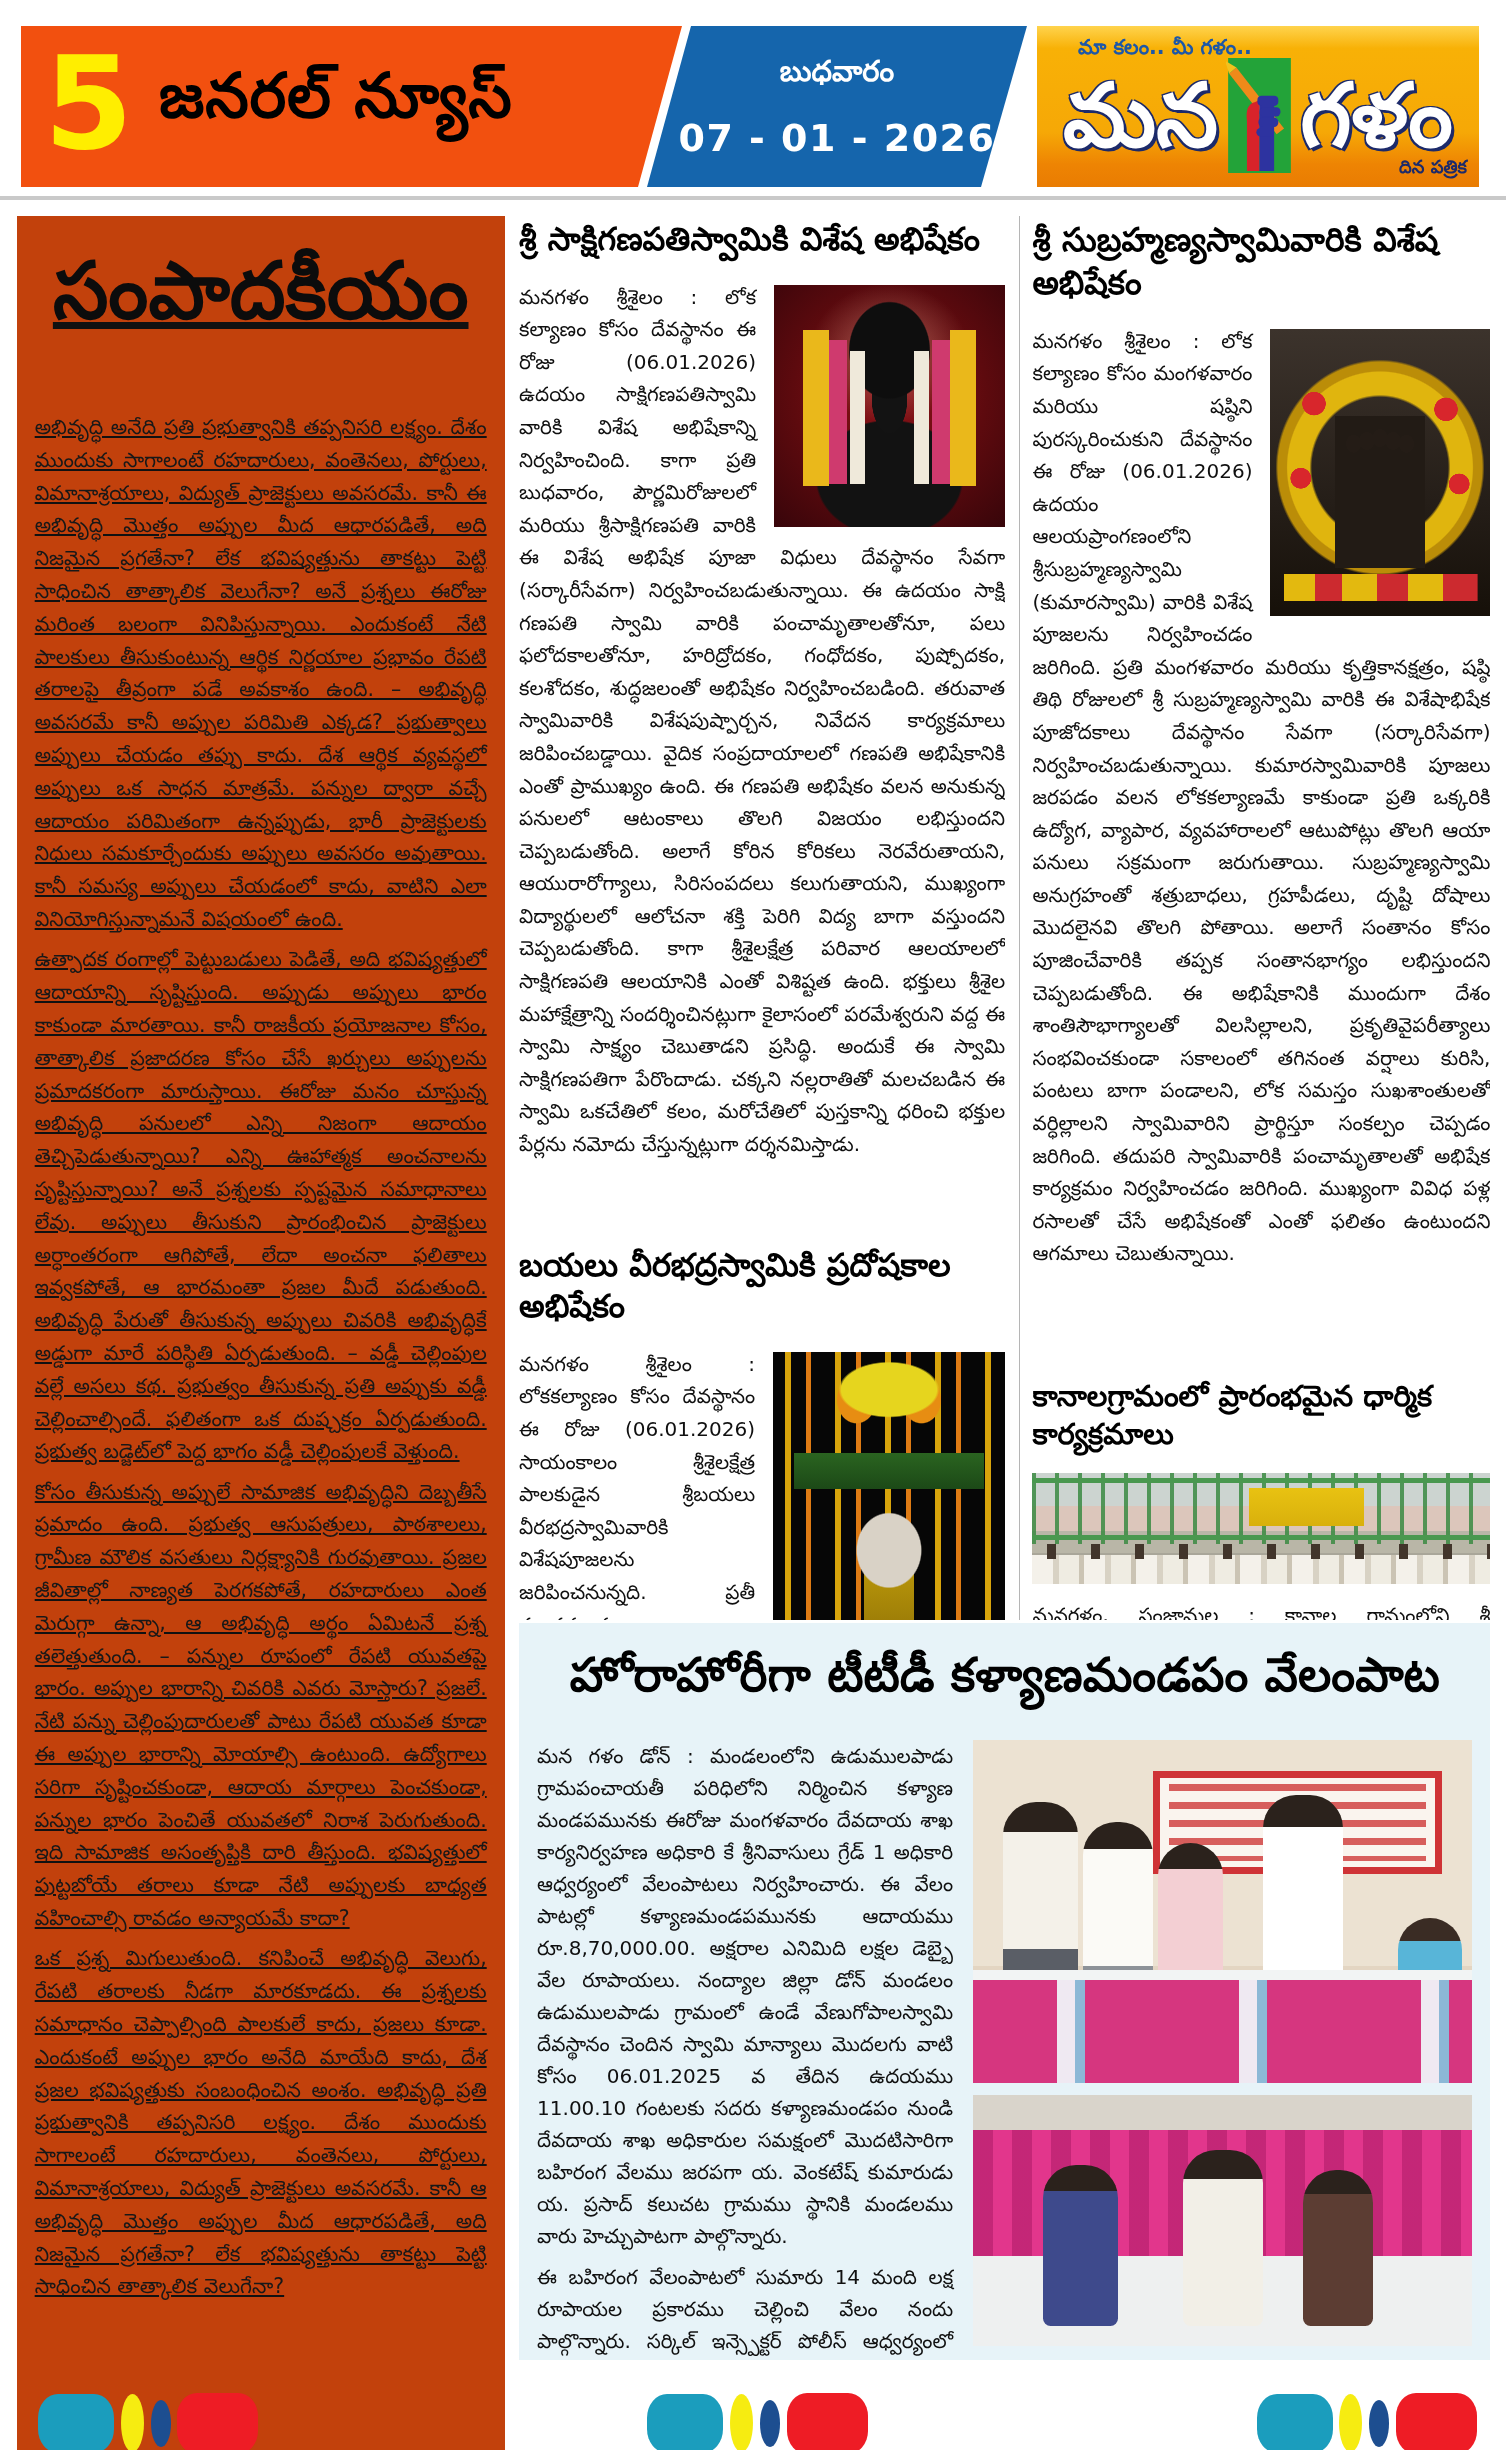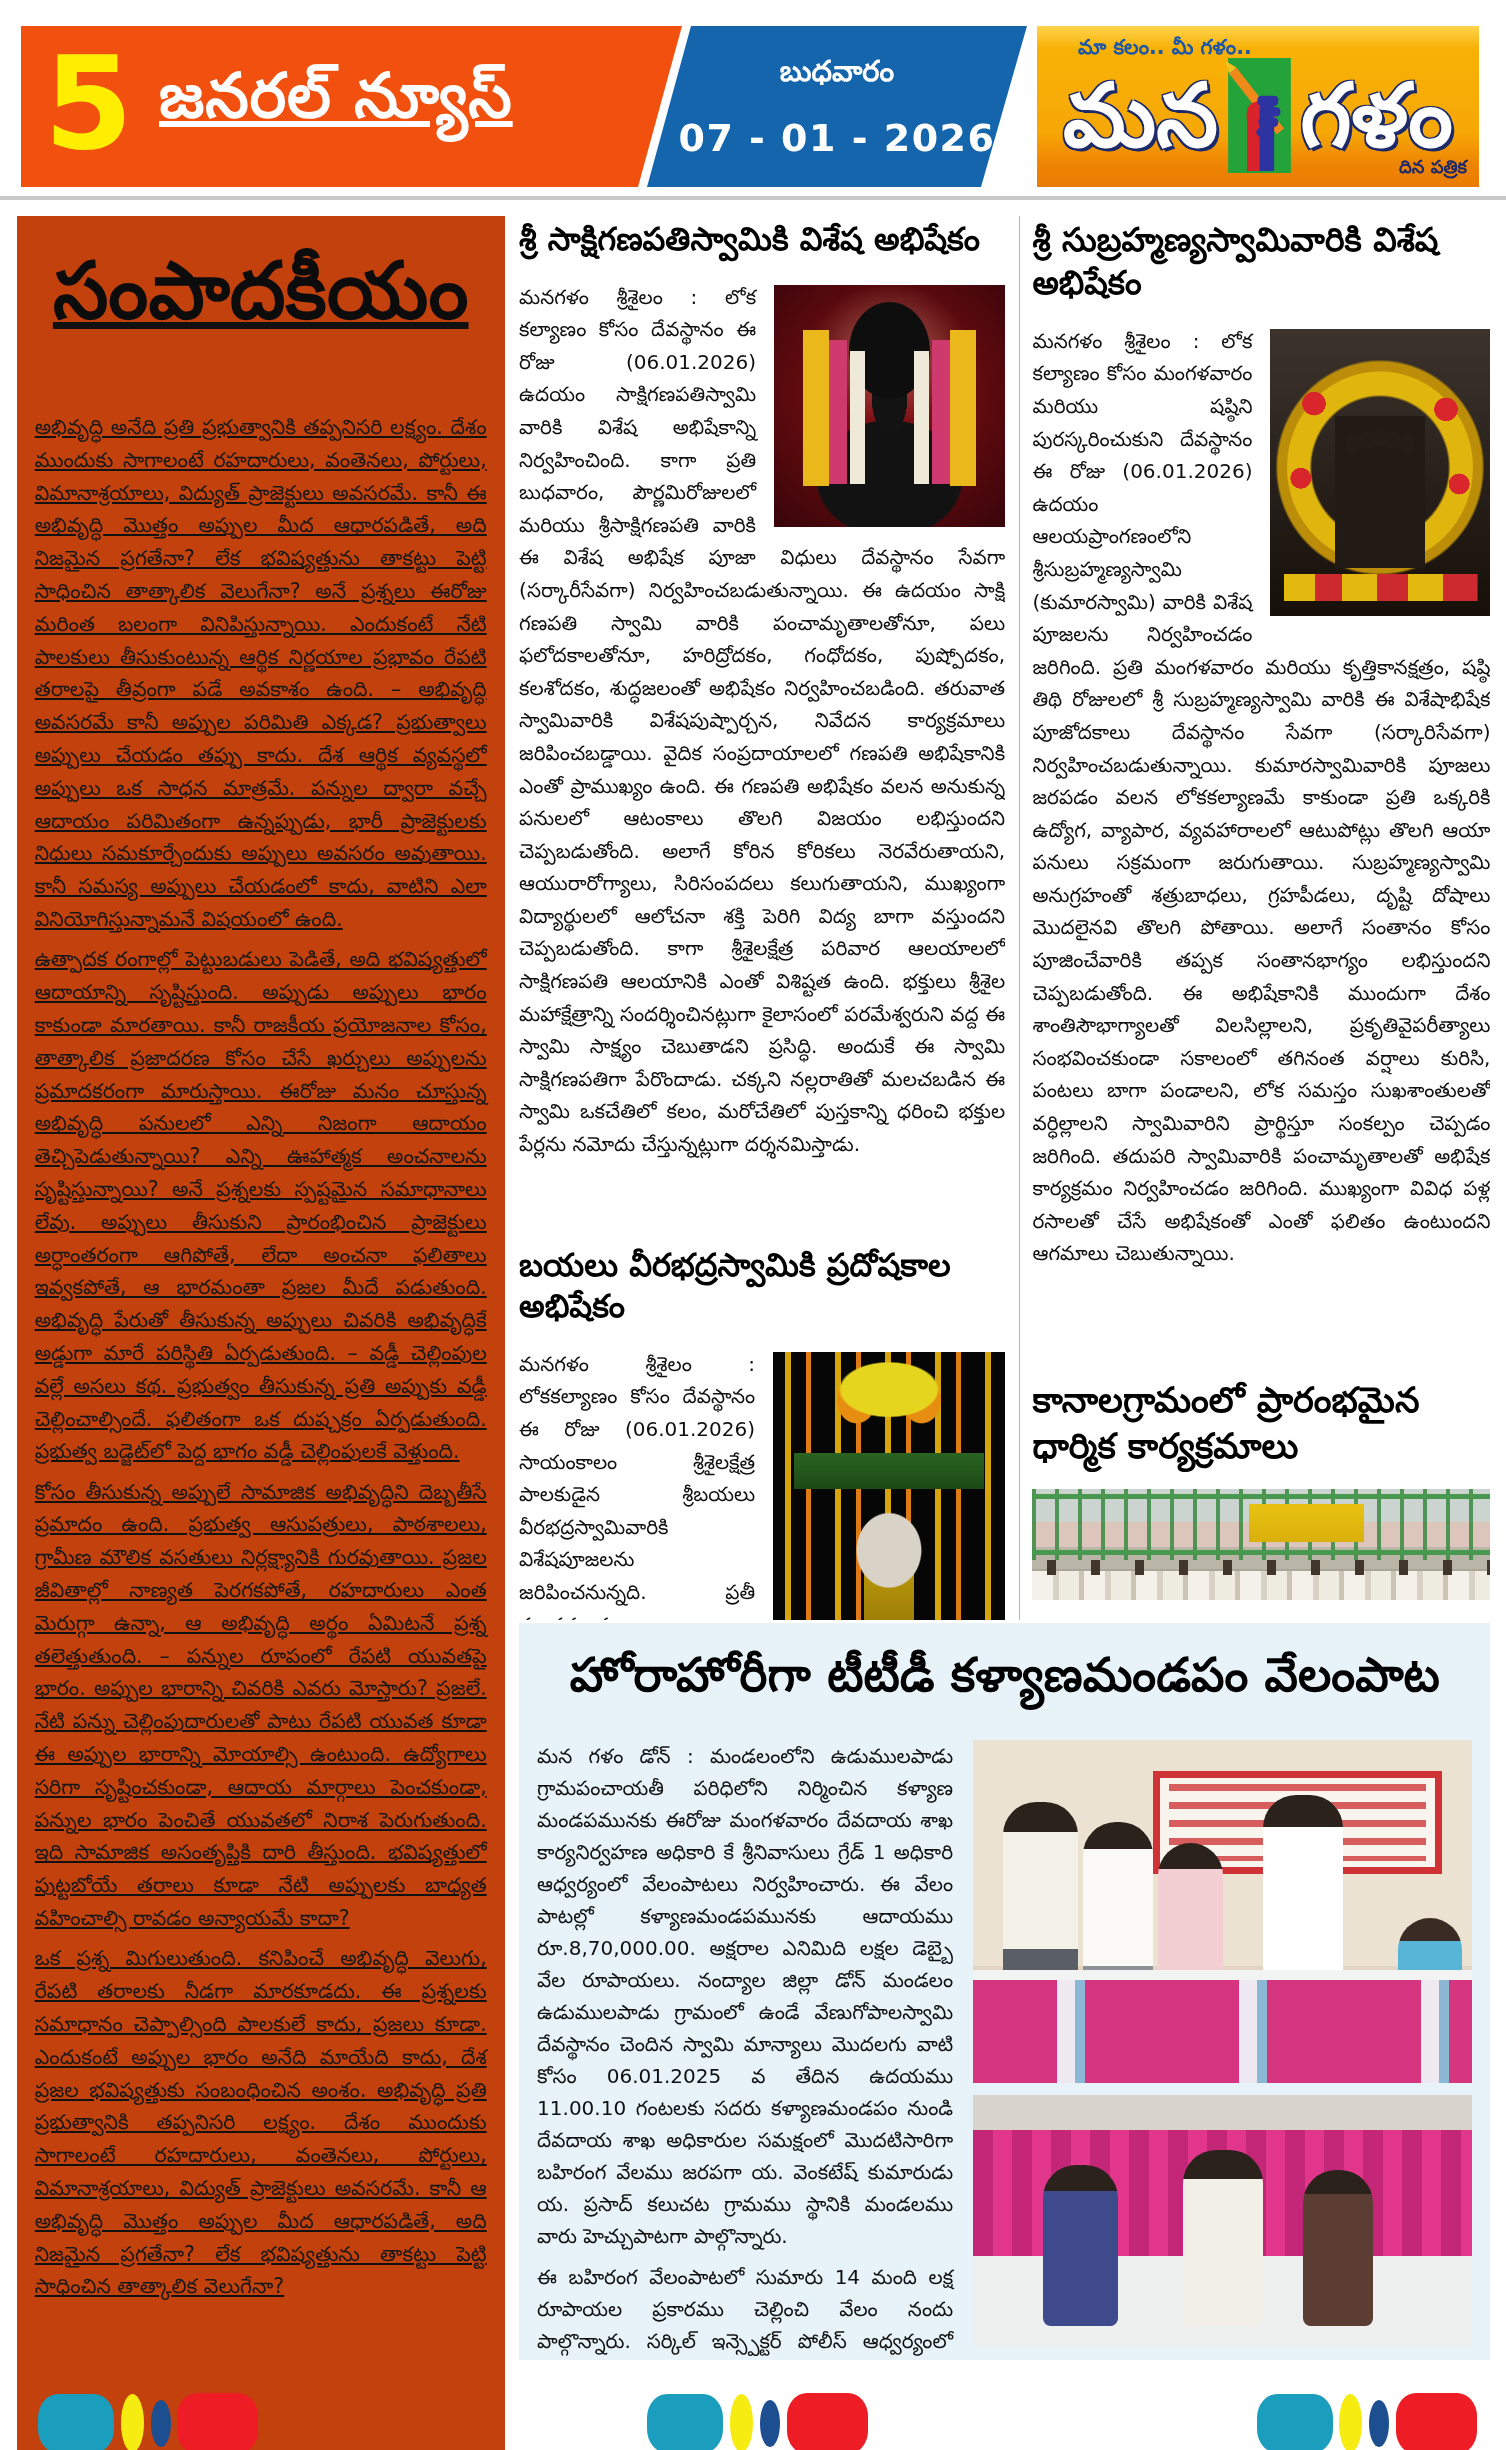--- a/index.html
+++ b/index.html
@@ -4,21 +4,21 @@
 <style>
   html,body{margin:0;padding:0;background:#fff;}
   body{width:1507px;height:2450px;font-family:"DejaVu Sans",sans-serif;color:#111;position:relative;overflow:hidden;}
   .page{position:relative;width:1507px;height:2450px;overflow:hidden;background:#fff;}
 
   
   .masthead{position:absolute;top:26px;left:0;width:100%;height:161px;}
   .mh-left{position:absolute;left:21px;top:0;width:661px;height:161px;background:#f2500f;
     clip-path:polygon(0 0,100% 0,calc(100% - 44px) 100%,0 100%);display:flex;align-items:center;}
   .page-num{color:#ffee00;font-size:128px;font-weight:bold;line-height:1;margin:0 26px 4.6px 23px;}
-  .section-title{color:#ffffff;font-size:62px;font-weight:bold;letter-spacing:0.8px;padding-bottom:7.6px;text-decoration:underline;}
+  .section-title{color:#000000;font-size:62px;font-weight:bold;letter-spacing:0.8px;padding-bottom:7.6px;}
   .mh-mid{position:absolute;left:647px;top:0;width:380px;height:161px;background:#1565ac;
     clip-path:polygon(44px 0,100% 0,calc(100% - 46px) 100%,0 100%);
     color:#fff;display:flex;flex-direction:column;justify-content:center;align-items:center;gap:21px;}
   .mh-day{font-size:29px;font-weight:bold;}
   .mh-date{font-size:38px;font-weight:bold;letter-spacing:1.5px;}
   .mh-right{position:absolute;left:1037px;top:0;width:442px;height:161px;overflow:hidden;
     background:linear-gradient(180deg,#ffd34d 0%,#f8b106 14%,#f6a806 66%,#ee8403 86%,#e97c02 100%);}
   .mh-tagline{position:absolute;top:9px;left:41px;color:#1c57a8;font-size:20.5px;font-weight:bold;}
   .brand-row{position:absolute;top:32px;left:0;width:100%;display:flex;align-items:center;justify-content:center;gap:7.6px;}
   .brand-word{color:#fff;font-size:88px;font-weight:bold;line-height:1;
@@ -39,21 +39,21 @@
   .ed-body{padding:32px 18px 23px;font-size:20.5px;line-height:1.6;text-align:justify;color:#181818;}
   .ed-body p{margin:0 0 7.6px;}
 
   
   .col{overflow:hidden;box-sizing:border-box;}
   .col-right{border-left:1.5px solid #b5b5b5;padding-left:12px;}
   .art-headline{font-weight:bold;margin:3px 0 20px;line-height:1.3;color:#000;}
   .h-mid1{font-size:32px;}
   .h-mid2{font-size:32px;}
   .h-right1{font-size:33px;}
-  .h-right2{font-size:35px;margin-top:0;}
+  .h-right2{font-size:29px;margin-top:0;}
   .art-flow{overflow:hidden;}
   .art-body{font-size:20px;line-height:1.63;text-align:justify;margin:0;color:#101010;}
   .art2{margin-top:84px;}
   .kanala-block{margin-top:108px;}
   .ph{background-color:#333;}
   .ph-right{float:right;margin:4.6px 0 9px 18px;}
 
   
   .ph-ganesha{width:231px;height:242px;background:
     linear-gradient(#eab81b,#eab81b) 14% 52%/26px 156px no-repeat,

